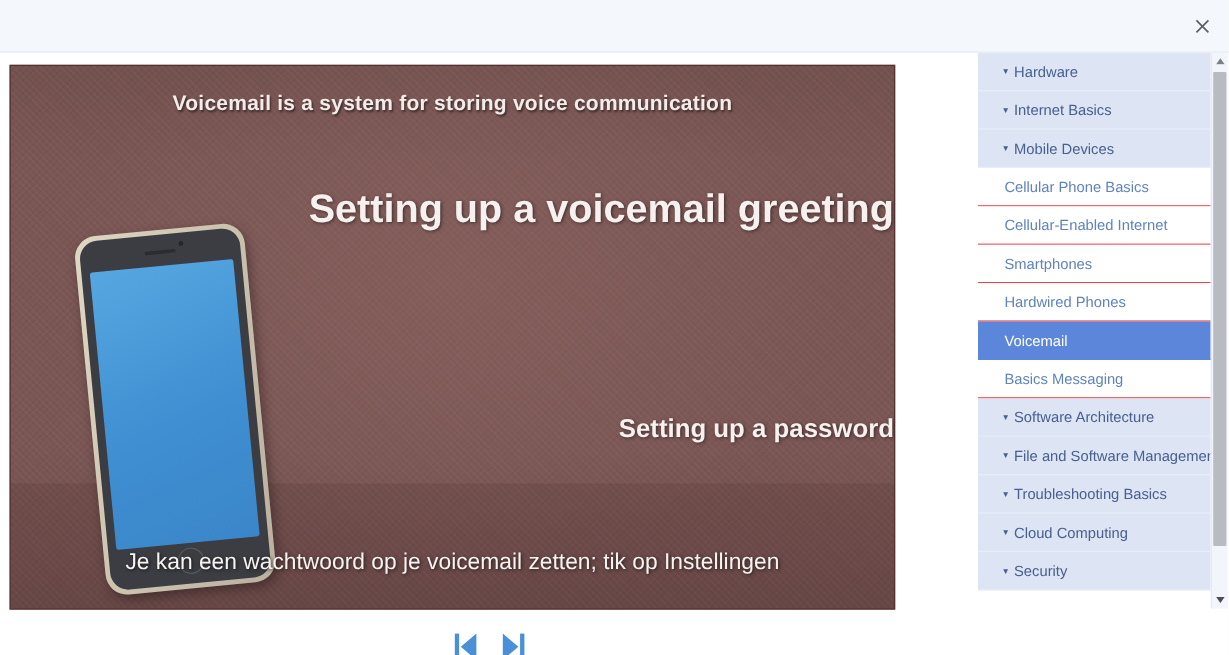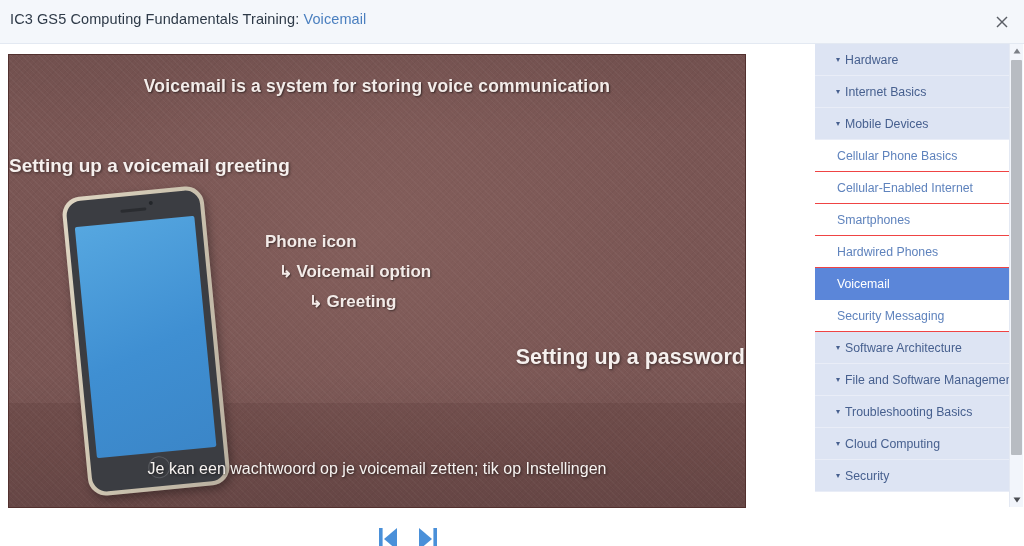--- a/index.html
+++ b/index.html
@@ -96,22 +96,22 @@
     font-size: 17.5px;
     font-weight: bold;
     color: #f3ece9;
     text-shadow: 1px 1px 2px rgba(0,0,0,0.55);
     letter-spacing: 0.2px;
   }
   .slide-heading {
     position: absolute;
     left: 0; right: 0;
     top: 100px;
-    text-align: left;
-    font-size: 19px;
+    text-align: right;
+    font-size: 33px;
     font-weight: bold;
     color: #f6f0ee;
     text-shadow: 1px 1px 3px rgba(0,0,0,0.5);
   }
 
   .bullet-block {
     position: absolute;
     left: 252px;
     top: 172px;
   }
@@ -151,21 +151,21 @@
     font-weight: bold;
     color: #f0e7e4;
     text-shadow: 1px 1px 2px rgba(0,0,0,0.5);
   }
 
   .subtitle {
     position: absolute;
     left: 0; right: 0;
     bottom: 26px;
     text-align: center;
-    font-size: 16px;
+    font-size: 19px;
     color: #f7f3f1;
     line-height: 25px;
     text-shadow: 1px 1px 3px rgba(0,0,0,0.65);
     padding: 0 40px;
     box-sizing: border-box;
   }
 
   
   .phone {
     position: absolute;
@@ -320,53 +320,39 @@
     height: 395px;
     background: #b8bcc2;
     border-radius: 1px;
     cursor: pointer;
   }
 </style>
 </head>
 <body>
 
 <div class="header">
-  <div class="header-title">
-    <span>IC3 GS5 Computing Fundamentals Training: </span><span class="accent">Voicemail</span>
-  </div>
   <div class="close-btn">
     <svg width="14" height="14" viewBox="0 0 14 14">
       <line x1="2" y1="2" x2="12" y2="12" stroke="#5a5f66" stroke-width="1.4"></line>
       <line x1="12" y1="2" x2="2" y2="12" stroke="#5a5f66" stroke-width="1.4"></line>
     </svg>
   </div>
 </div>
 
 <div class="stage">
 
   <div class="slide">
     <div class="slide-texture"></div>
     <div class="slide-vignette"></div>
     <div class="slide-band"></div>
 
     <div class="slide-topline">Voicemail is a system for storing voice communication</div>
 
     <div class="slide-heading">Setting up a voicemail greeting</div>
 
-    <div class="bullet-block">
-      <div class="bullet-row lvl1">
-        <span class="arrow-glyph"></span><span>Phone icon</span>
-      </div>
-      <div class="bullet-row lvl2">
-        <span class="arrow-glyph">↳</span><span>Voicemail option</span>
-      </div>
-      <div class="bullet-row lvl3">
-        <span class="arrow-glyph">↳</span><span>Greeting</span>
-      </div>
-    </div>
 
     <div class="slide-heading2">Setting up a password</div>
     <div class="slide-occluded">ings</div>
 
     <div class="phone">
       <div class="phone-body">
         <div class="phone-inner">
           <div class="phone-cam"></div>
           <div class="phone-speaker"></div>
           <div class="phone-screen"></div>
@@ -419,21 +405,21 @@
       <div class="nav-item child">
         <span>Smartphones</span>
       </div>
       <div class="nav-item child">
         <span>Hardwired Phones</span>
       </div>
       <div class="nav-item child active">
         <span>Voicemail</span>
       </div>
       <div class="nav-item child">
-        <span>Security Messaging</span>
+        <span>Basics Messaging</span>
       </div>
       <div class="nav-item section">
         <span class="chev">▾</span>
         <span>Software Architecture</span>
       </div>
       <div class="nav-item section">
         <span class="chev">▾</span>
         <span>File and Software Management</span>
       </div>
       <div class="nav-item section">

